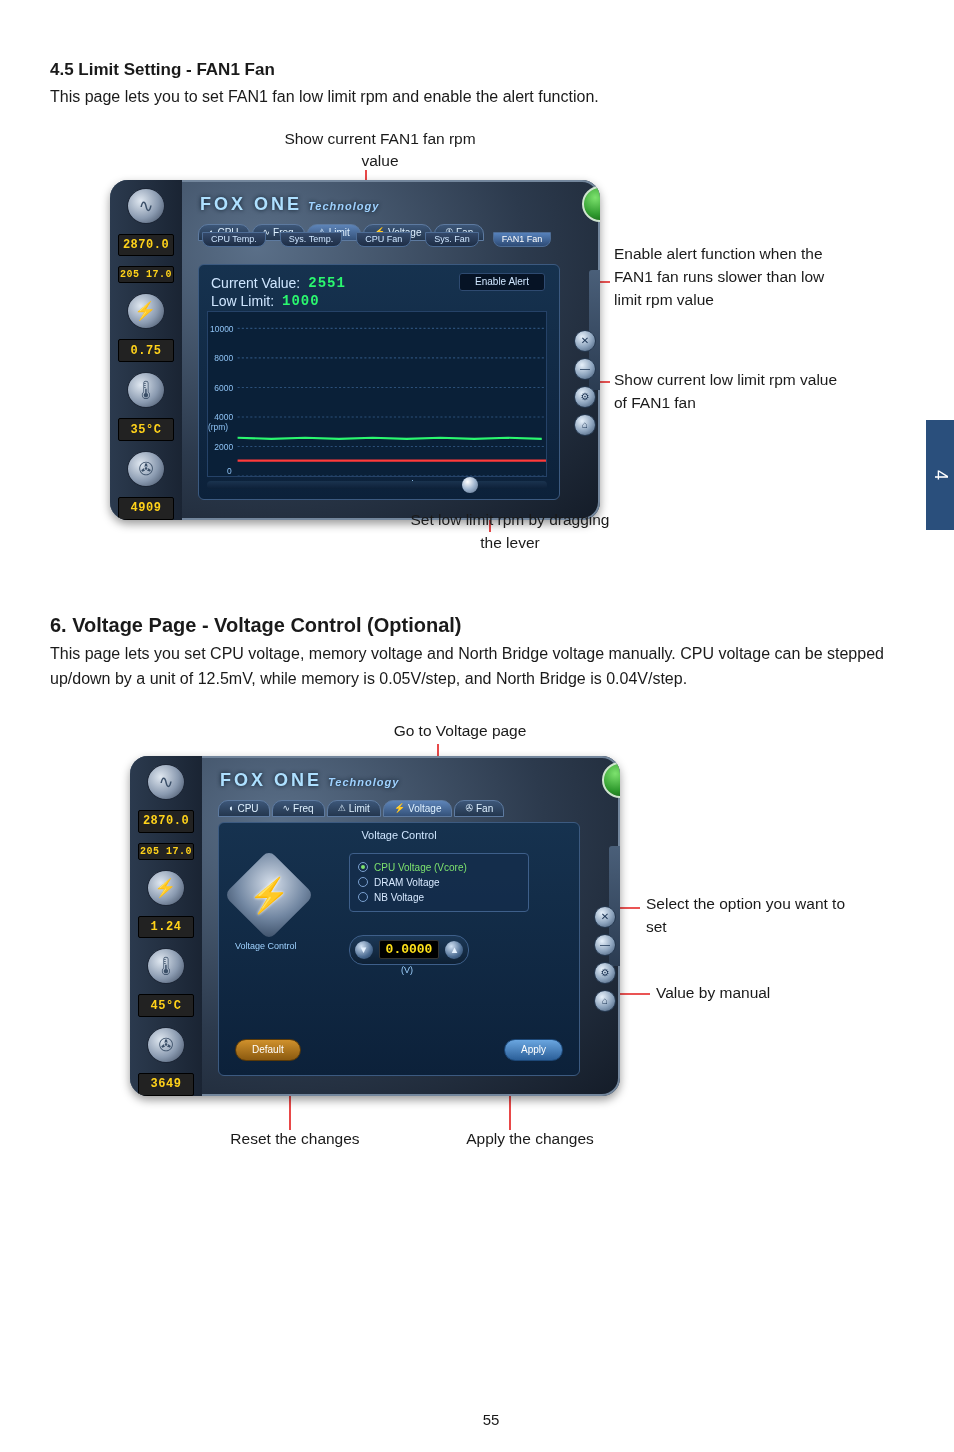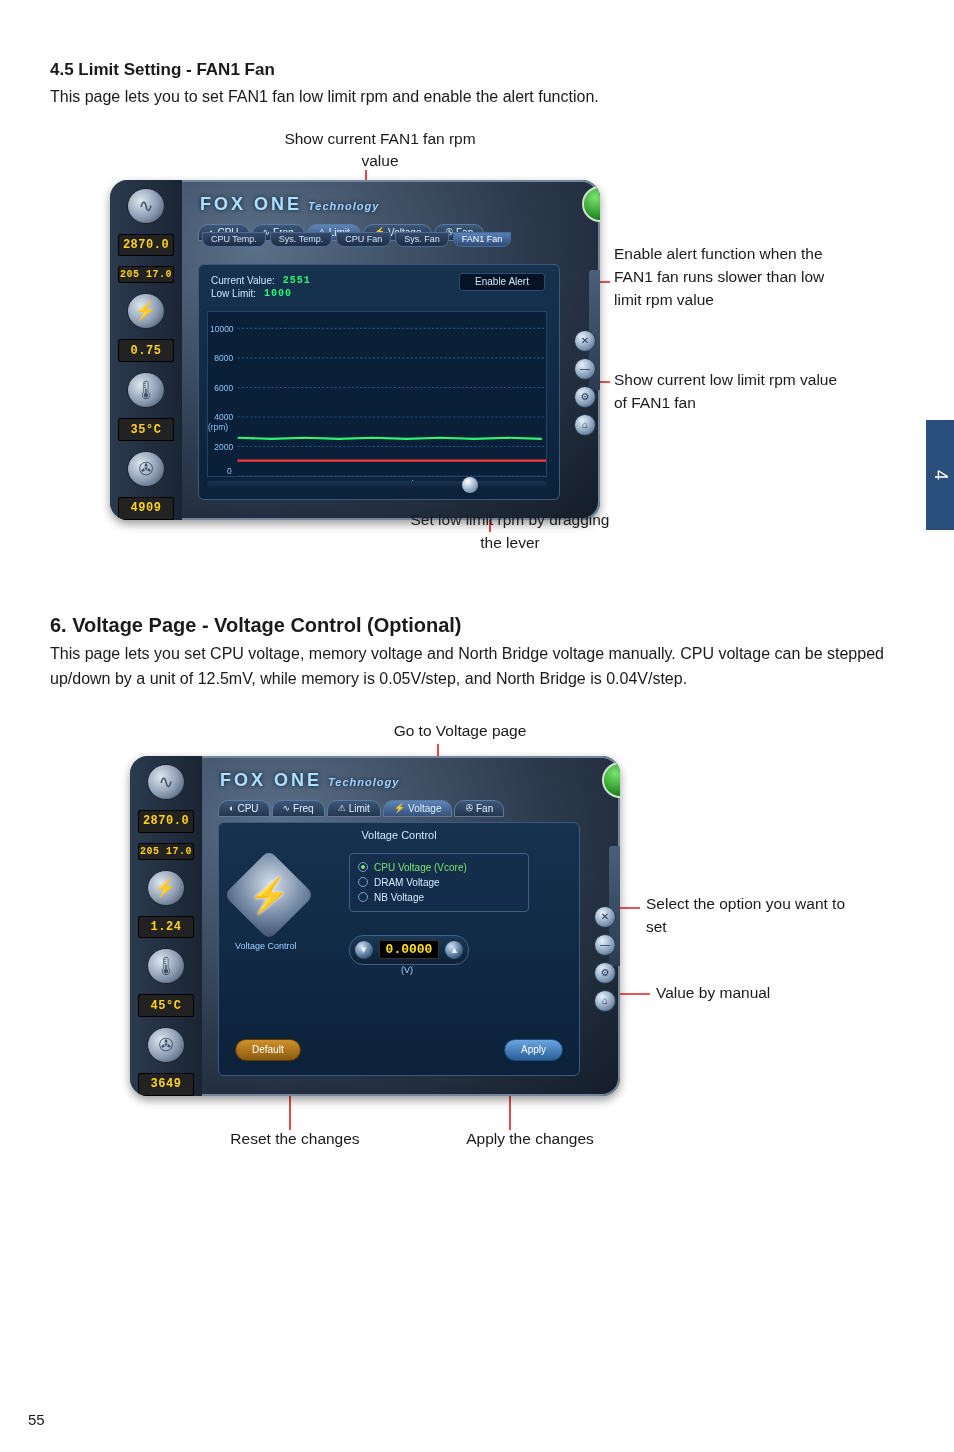--- a/index.html
+++ b/index.html
@@ -62,21 +62,21 @@
     .tab {
       padding: 2px 10px; font-size: 10px; color: #dff1ff;
       background: linear-gradient(#3d5779,#24374f);
       border: 1px solid #5d7aa0; border-radius: 10px 10px 0 0;
       display:flex; align-items:center; gap:3px;
     }
     .tab .ic { font-size: 9px; }
     .tab.active { background: linear-gradient(#5d84b8,#35527a); }
 
     .subtabs {
-      position: absolute; left: 92px; top: 52px; display: flex; gap: 4px; justify-content: space-between;
+      position: absolute; left: 92px; top: 52px; display: flex; gap: 14px; justify-content: space-between;
     }
     .subtab {
       padding: 1.5px 8px; font-size: 9px; color: #cfe6ff;
       background: linear-gradient(#34496a,#1e2e46);
       border: 1px solid #4d6c95; border-radius: 0 0 8px 8px;
     }
     .subtab.active { background: linear-gradient(#5681bb,#2e4b75); color:#fff }
 
     .panel {
       position: absolute; left: 88px; top: 84px; right: 40px; bottom: 20px;
@@ -85,21 +85,21 @@
       border: 1px solid #3c5a80;
       padding: 8px 12px 10px 12px;
       overflow: hidden;
     }
 
     .enable-alert {
       position: absolute; right: 14px; top: 8px;
       width: 86px; height: 18px; background: #061325; border: 1px solid #2e4a70;
       color: #cfe6ff; font-size: 10px; display:flex;align-items:center;justify-content:center;border-radius:3px;
     }
-    .kv { font-size: 10px; color: #cfe6ff; display:flex;gap:8px;margin-top:2px }
+    .kv { font-size: 14px; color: #cfe6ff; display:flex;gap:8px;margin-top:2px }
     .kv .v { color:#2bf76f; font-family:"Courier New",monospace; font-weight:bold; letter-spacing:1px }
 
     .chart {
       position: absolute; left: 8px; right: 12px; top: 46px; bottom: 22px;
       background: #0a2038;
       border: 1px solid #254268;
     }
     .grid line { stroke: #2b4f78; stroke-width: 1; stroke-dasharray: 2 2; }
     .axis-label { font-size: 8px; fill: #8fc3f5; }
     .series { stroke: #2bf76f; stroke-width: 2; fill: none; }
@@ -142,21 +142,21 @@
       background:linear-gradient(#d0912c,#8b5a10); color:#fff; border:1px solid #5a3a08;
     }
     .pill.default { left:16px; bottom:14px; }
     .pill.apply { right:16px; bottom:14px; background:linear-gradient(#6aa6e0,#2b5f99); border-color:#1d4878; }
 
     
     .callout { position:absolute; font-size:15.5px; }
     .callout-line { stroke:#e31b1b; stroke-width:1.6; fill:none; }
     svg.lines { position:absolute; left:0; top:0; overflow:visible; pointer-events:none; }
 
-    .page-num { position:absolute; bottom:24px; left:0; right:0; text-align:left; font-size:15px;padding-left:28px; }
+    .page-num { position:absolute; bottom:24px; left:0; right:0; text-align:center; font-size:15px;padding-left:28px; }
     .side-tab { position:absolute; right:0; top:420px; width:28px; height:110px; background:#2a4f7c; color:#fff; display:flex;align-items:center;justify-content:center; font-size:18px; writing-mode: vertical-rl; }
   </style>
 </head>
 <body>
 
 <div class="section-title-small">4.5 Limit Setting - FAN1 Fan</div>
 <div class="body-text">This page lets you to set FAN1 fan low limit rpm and enable the alert function.</div>
 
 <div class="figure-wrap" style="height:420px;">
   <svg class="lines" width="900" height="420">

